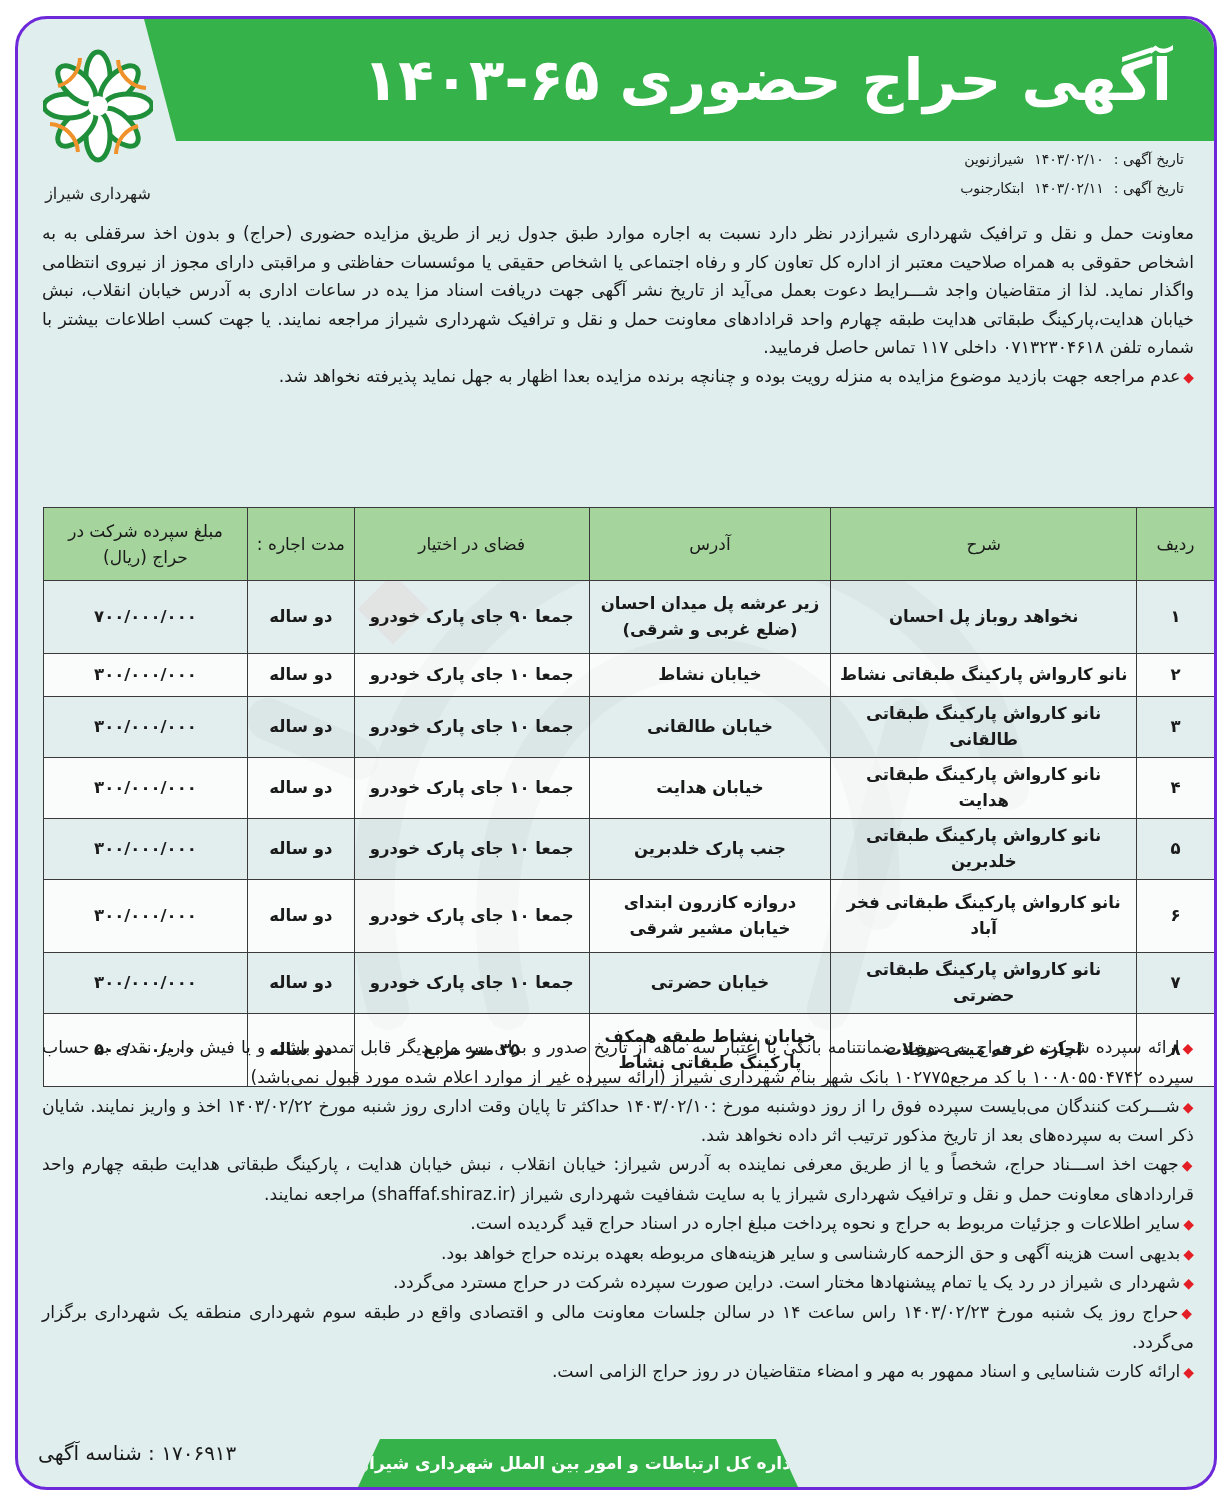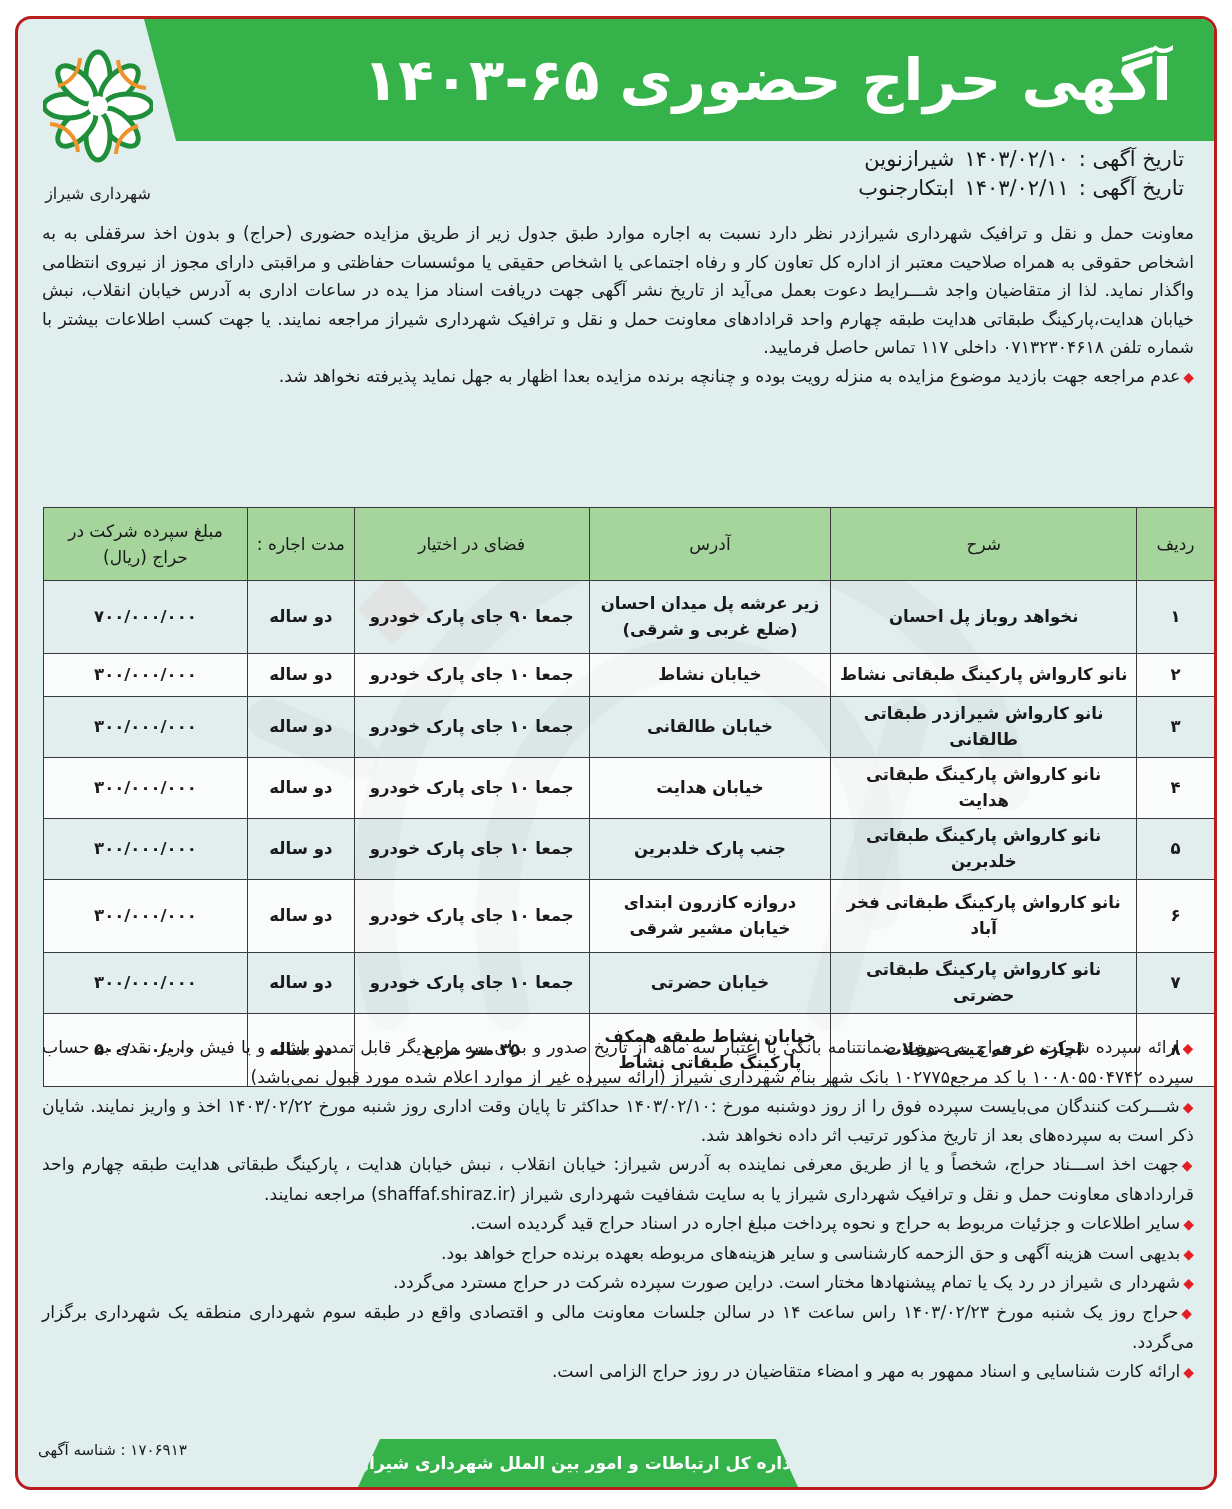--- a/index.html
+++ b/index.html
@@ -1,35 +1,35 @@
 <!DOCTYPE html>
 <html><head>
 <meta charset="utf-8">
 <style>
   * { box-sizing: border-box; margin: 0; padding: 0; }
   html, body { width: 1232px; height: 1509px; background: #ffffff; overflow: hidden; }
   body { font-family: "DejaVu Sans", "Liberation Sans", sans-serif; color: #1a1a1a; position: relative; }
 
   .card {
     position: absolute; left: 15px; top: 16px; width: 1202px; height: 1474px;
-    background: #e1eeee; border: 3px solid #b91c1c; border-radius: 16px; overflow: hidden;
+    background: #e1eeee; border: 3px solid #6d28d9; border-radius: 32px; overflow: hidden;
   }
   .watermark { position: absolute; left: 190px; top: 470px; width: 860px; height: 560px; pointer-events: none; }
 
   .title-banner {
     position: absolute; right: 0; top: 0; width: 1070px; height: 122px;
     background: #36b24a; border-bottom-left-radius: 22px;
     clip-path: polygon(0 0, 100% 0, 100% 100%, 3% 100%);
     display: flex; align-items: center; justify-content: flex-end; padding-right: 42px;
   }
   .title-banner .title { color: #fff; font-size: 58px; font-weight: bold; direction: rtl; letter-spacing: 1px; }
 
   .logo { position: absolute; left: 25px; top: 25px; width: 110px; height: 170px; }
 
-  .dates { position: absolute; right: 30px; top: 126px; direction: rtl; text-align: right; font-size: 21px; line-height: 29px; }
+  .dates { position: absolute; right: 30px; top: 126px; direction: rtl; text-align: right; font-size: 14px; line-height: 29px; }
   .dates .row span { margin-left: 10px; }
 
   .intro {
     position: absolute; left: 24px; right: 20px; top: 200px; direction: rtl; text-align: justify;
     font-size: 17.2px; font-weight: normal; line-height: 28.6px; text-align-last: right;
   }
   .bullet { color: #e31e24; font-size: 14px; margin-left: 3px; }
 
   table.items {
     position: absolute; left: 25px; top: 488px; width: 1172px; border-collapse: collapse; direction: rtl;
@@ -39,21 +39,21 @@
   table.items th { background: #a5d49c; font-weight: normal; height: 73px; font-size: 17px; }
   table.items tr.alt td { background: rgba(225, 238, 238, 0.75); }
   table.items tr.plain td { background: rgba(255, 255, 255, 0.82); }
 
   .notes {
     position: absolute; left: 24px; right: 20px; top: 1014px; direction: rtl; text-align: justify;
     font-size: 17.2px; font-weight: normal; line-height: 28.8px; text-align-last: right;
   }
   .notes p { margin: 0; }
 
-  .ad-id { position: absolute; left: 20px; top: 1422px; font-size: 15px; direction: rtl; }
+  .ad-id { position: absolute; left: 20px; top: 1422px; font-size: 20px; direction: rtl; }
 
   .footer-banner {
     position: absolute; left: 340px; bottom: 0; width: 440px; height: 48px; background: #36b24a;
     border-top-left-radius: 18px; border-top-right-radius: 18px;
     clip-path: polygon(5% 0, 95% 0, 100% 100%, 0 100%);
     display: flex; align-items: center; justify-content: center;
   }
   .footer-banner span { color: #fff; font-weight: bold; font-size: 17px; direction: rtl; }
 </style>
 </head>
@@ -143,21 +143,21 @@
       <tr class="plain" style="height:43px">
         <td>۲</td>
           <td>نانو کارواش پارکینگ طبقاتی نشاط</td>
           <td>خیابان نشاط</td>
           <td>جمعا ۱۰ جای پارک خودرو</td>
           <td>دو ساله</td>
           <td>۳۰۰/۰۰۰/۰۰۰</td>
       </tr>
       <tr class="alt" style="height:43px">
         <td>۳</td>
-          <td>نانو کارواش شیرازدر طبقاتی طالقانی</td>
+          <td>نانو کارواش پارکینگ طبقاتی طالقانی</td>
           <td>خیابان طالقانی</td>
           <td>جمعا ۱۰ جای پارک خودرو</td>
           <td>دو ساله</td>
           <td>۳۰۰/۰۰۰/۰۰۰</td>
       </tr>
       <tr class="plain" style="height:43px">
         <td>۴</td>
           <td>نانو کارواش پارکینگ طبقاتی هدایت</td>
           <td>خیابان هدایت</td>
           <td>جمعا ۱۰ جای پارک خودرو</td>

